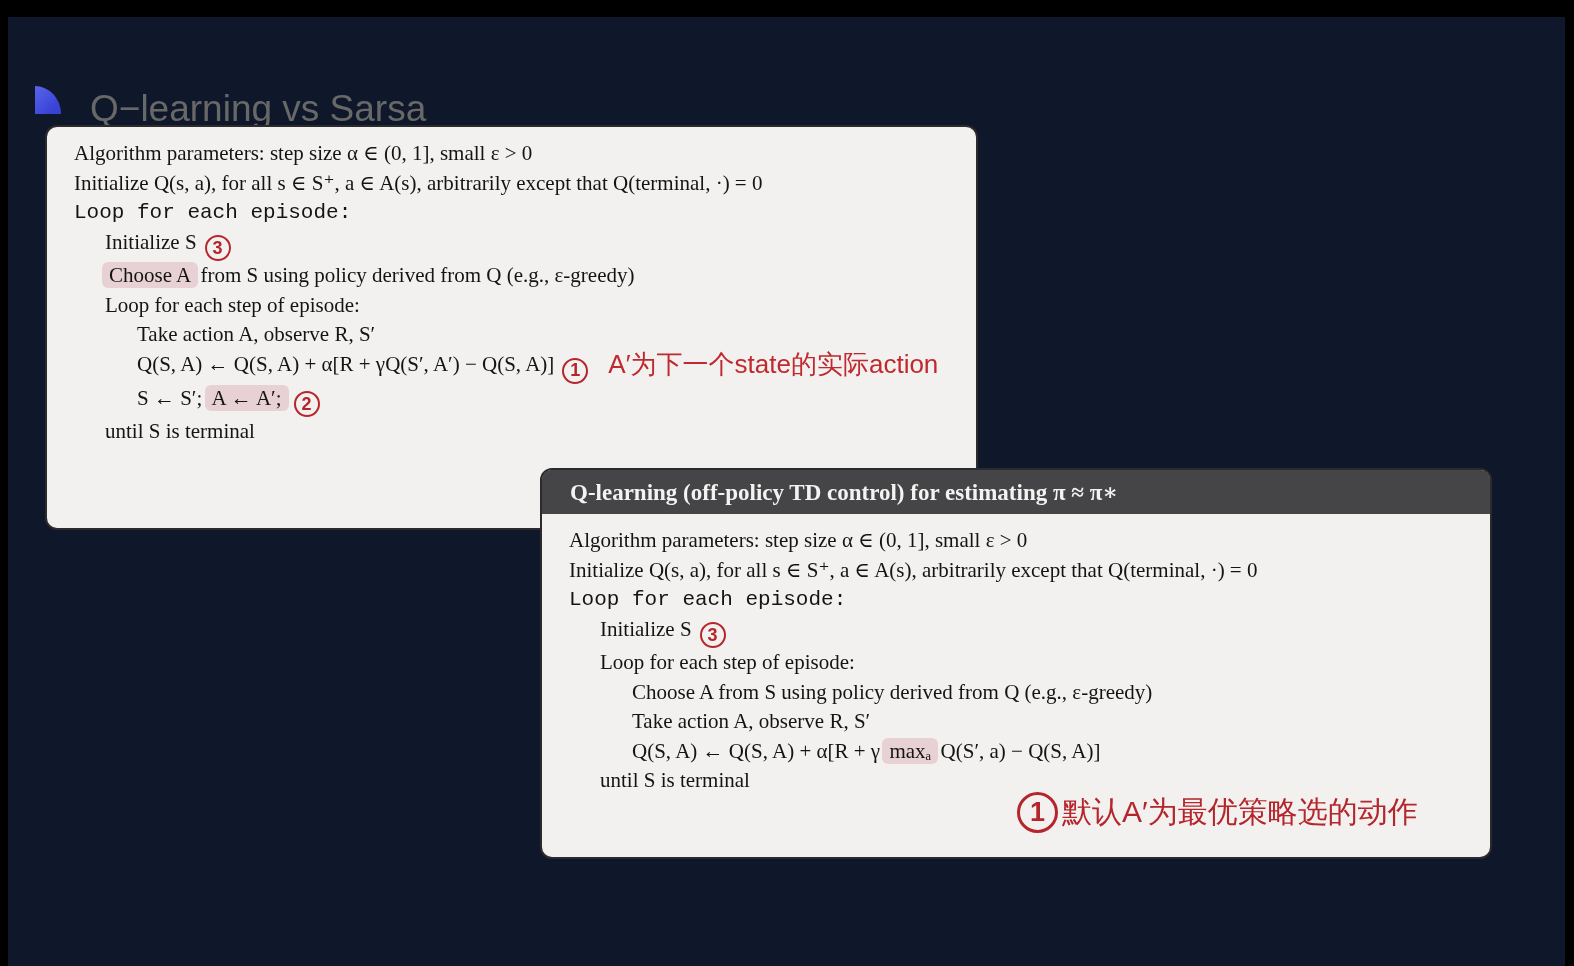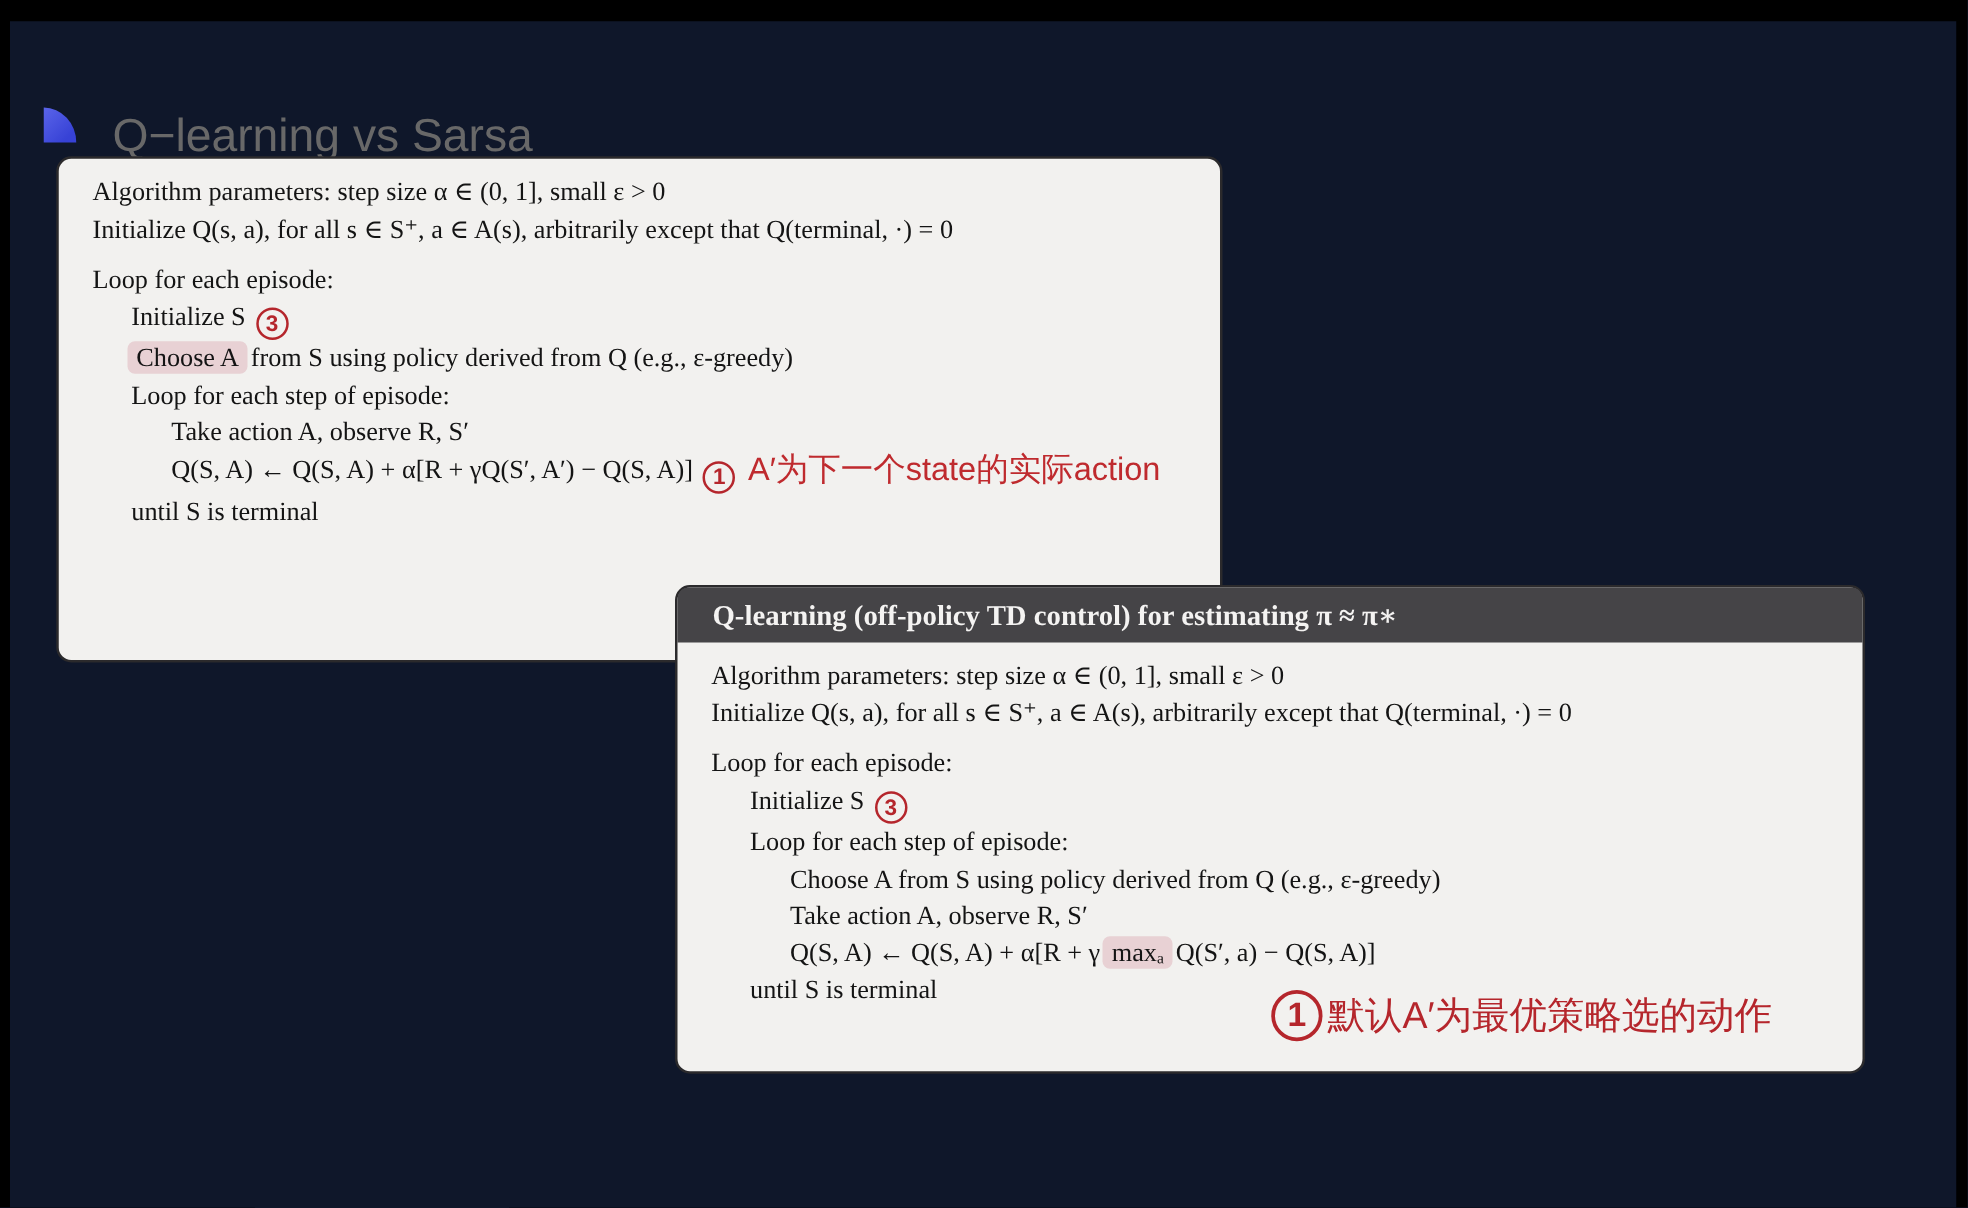--- a/index.html
+++ b/index.html
@@ -30,35 +30,35 @@
   .algo-box.sarsa{left:37px;top:108px;width:933px;height:405px;z-index:1;}
   .algo-box.qlearn{left:532px;top:451px;width:952px;height:391px;z-index:2;}
   .algo-header{
     height:44px;background:#454447;color:#f4f3f2;
     display:flex;align-items:center;padding-left:28px;
     font-weight:700;font-size:23px;border-radius:9px 9px 0 0;
     white-space:nowrap;
   }
   .algo-body{padding:12px 12px 0 27px;overflow:visible;}
   .algo-line{white-space:nowrap;line-height:29.5px;font-size:21px;}
-  .algo-line.gap{margin-top:11px;}
+  .algo-line.gap{font-family:Liberation Mono, monospace;}
   .indent-0{padding-left:0;}
   .indent-1{padding-left:31px;}
   .indent-2{padding-left:63px;}
   .hl{background:#e8d1d4;border-radius:6px;padding:1px 7px;margin:12px -3px;}
   .badge{
     display:inline-flex;align-items:center;justify-content:center;
     width:26px;height:26px;box-sizing:border-box;
     border:2.5px solid #b5262c;border-radius:50%;
     color:#b5262c;font-family:"Liberation Sans",sans-serif;
     font-size:18px;font-weight:700;margin-left:8px;vertical-align:-5px;
   }
   .red-note{
     color:#bf2a2e;font-family:"Liberation Sans",sans-serif;
-    font-size:26px;margin-left:10px;vertical-align:-2px;
+    font-size:26px;margin-left:20px;vertical-align:-2px;
   }
   .big-note{
     position:absolute;left:475px;top:322px;display:flex;align-items:center;
     color:#b5262c;white-space:nowrap;font-family:"Liberation Sans",sans-serif;
   }
   .big-badge{
     width:41px;height:41px;box-sizing:border-box;flex:0 0 auto;
     border:3.5px solid #b5262c;border-radius:50%;
     display:inline-flex;align-items:center;justify-content:center;
     font-size:27px;font-weight:700;
@@ -76,20 +76,21 @@
   <div class="algo-box sarsa">
     <div class="algo-body">
         <div class="algo-line indent-0"><span>Algorithm parameters: step size α ∈ (0, 1], small ε &gt; 0</span></div>
         <div class="algo-line indent-0"><span>Initialize Q(s, a), for all s ∈ S⁺, a ∈ A(s), arbitrarily except that Q(terminal, ·) = 0</span></div>
         <div class="algo-line indent-0 gap"><span>Loop for each episode:</span></div>
         <div class="algo-line indent-1"><span>Initialize S</span><span class="badge">3</span></div>
         <div class="algo-line indent-1"><span class="hl">Choose A</span><span> from S using policy derived from Q (e.g., ε-greedy)</span></div>
         <div class="algo-line indent-1"><span>Loop for each step of episode:</span></div>
         <div class="algo-line indent-2"><span>Take action A, observe R, S′</span></div>
         <div class="algo-line indent-2"><span>Q(S, A) ← Q(S, A) + α[R + γQ(S′, A′) − Q(S, A)]</span><span class="badge">1</span><span class="red-note">A′为下一个state的实际action</span></div>
+        <div class="algo-line indent-2"><span>S ← S′; </span><span class="hl">A ← A′;</span><span class="badge">2</span></div>
         <div class="algo-line indent-1"><span>until S is terminal</span></div>
       </div>
   </div>
 
   <div class="algo-box qlearn">
     <div class="algo-header">Q-learning (off-policy TD control) for estimating π ≈ π∗</div>
     <div class="algo-body">
         <div class="algo-line indent-0"><span>Algorithm parameters: step size α ∈ (0, 1], small ε &gt; 0</span></div>
         <div class="algo-line indent-0"><span>Initialize Q(s, a), for all s ∈ S⁺, a ∈ A(s), arbitrarily except that Q(terminal, ·) = 0</span></div>
         <div class="algo-line indent-0 gap"><span>Loop for each episode:</span></div>

